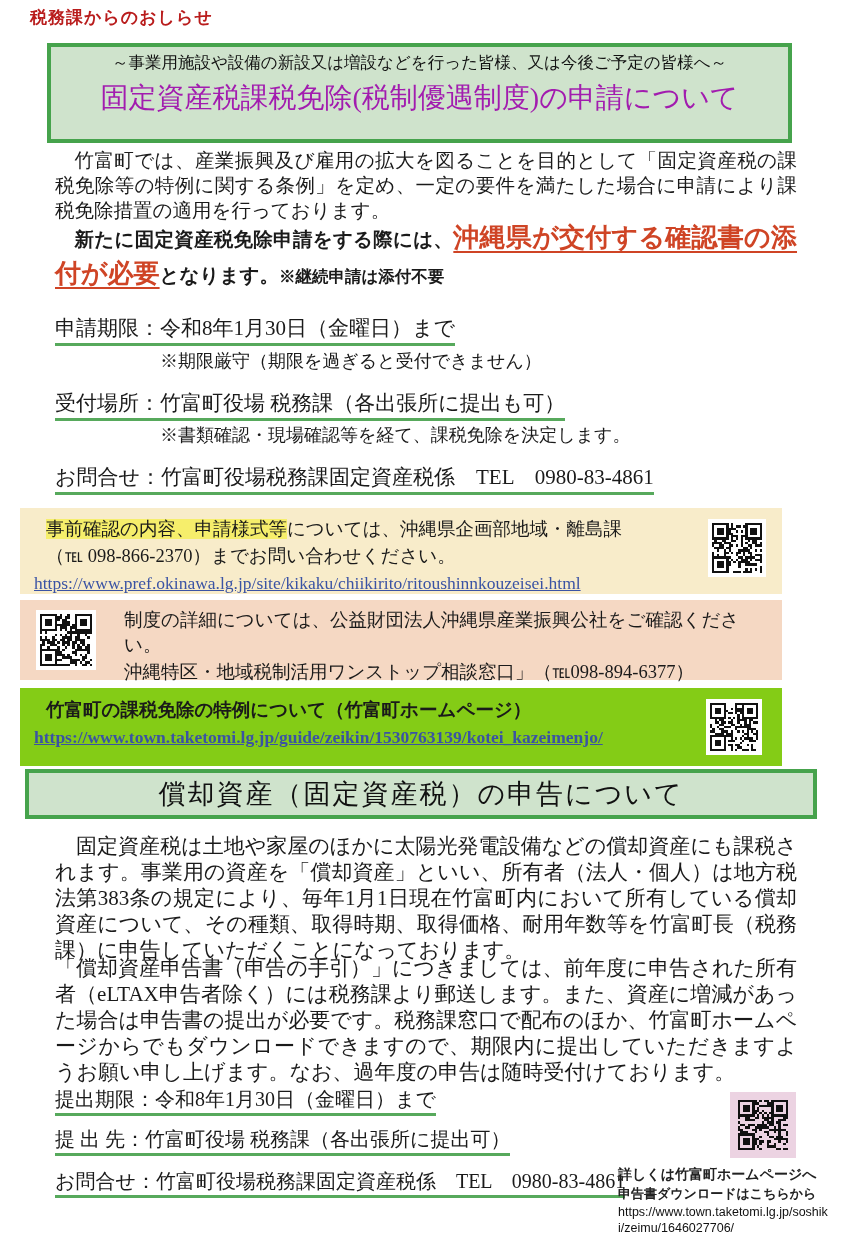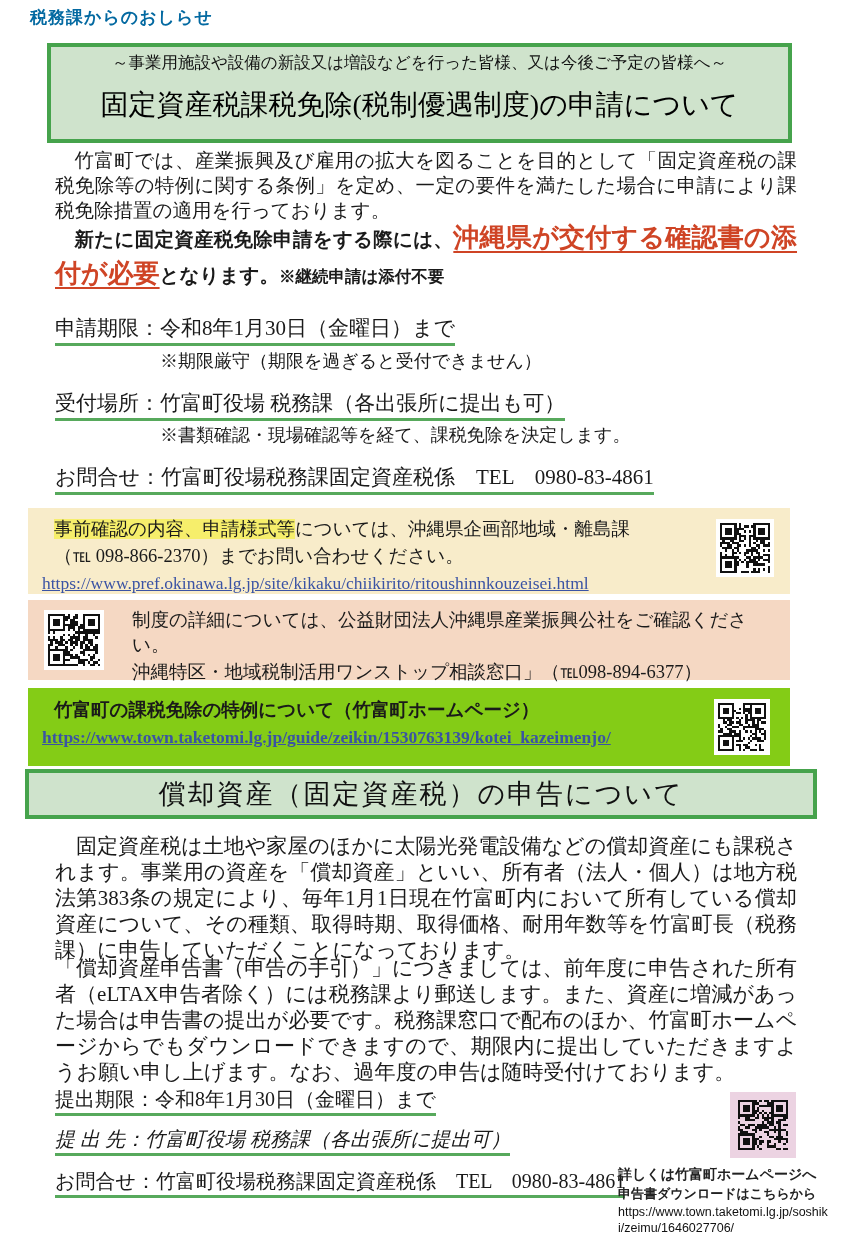--- a/index.html
+++ b/index.html
@@ -4,49 +4,49 @@
 <style>
   html,body{margin:0;padding:0;background:#ffffff;}
   .page{
     position:relative; width:842px; height:1237px; background:#ffffff;
     font-family:"Liberation Serif","DejaVu Serif",serif; color:#1a1a1a;
     overflow:hidden;
   }
   .notice-label{
     position:absolute; left:30px; top:6px;
     font-family:"Liberation Sans","DejaVu Sans",sans-serif;
-    font-size:17px; font-weight:bold; color:#0369a1; letter-spacing:1px;
+    font-size:17px; font-weight:bold; color:#b91c1c; letter-spacing:1px;
   }
   .header-box{
     position:absolute; box-sizing:border-box;
     border:4px solid #46a34c; background:#cfe3cc; text-align:center;
   }
   .header1{left:47px; top:43px; width:745px; height:100px; padding-top:5px;}
   .h1-sub{font-size:16.5px; line-height:1.32; color:#111;}
-  .h1-title{font-size:28px; line-height:1.25; margin-top:13px; color:#000000;}
+  .h1-title{font-size:28px; line-height:1.25; margin-top:6px; color:#a21caf;}
   .header2{left:25px; top:769px; width:792px; height:50px;}
   .h2-title{font-size:27px; line-height:42px; letter-spacing:2px; color:#111;}
 
   .para{position:absolute; left:55px; width:742px; margin:0; font-size:19.5px; line-height:1.27; text-align:justify;}
   .p1{top:149px; text-indent:1em;}
   .p2{top:220px; line-height:1.4; text-indent:1em;font-weight:bold;}
   .red-em{
     color:#cf4425; font-size:26px; text-decoration:underline;
     text-underline-offset:5px; text-decoration-thickness:2px;
   }
   .small-note{font-size:16.5px;}
 
   .uline{position:absolute; left:55px; font-size:21px; white-space:nowrap;}
   .gul{border-bottom:3px solid #57a95c; padding-bottom:3px;}
   .note{position:absolute; left:160px; font-size:18px; white-space:nowrap;}
   .ld{top:314px;} .n1{top:349px;}
   .lp{top:389px;} .n2{top:423px;}
   .lc{top:463px;}
 
-  .info-box{position:absolute; left:28px; width:762px; box-sizing:border-box; font-size:18.5px; line-height:1.35;}
+  .info-box{position:absolute; left:20px; width:762px; box-sizing:border-box; font-size:18.5px; line-height:1.35;}
   .box1{top:508px; height:86px; background:#f8ecca; padding:9px 14px 6px 14px;}
   .box2{top:600px; height:80px; background:#f5d8c3; padding:8px 14px 6px 104px;}
   .box3{top:688px; height:78px; background:#84cc16; padding:10px 14px 6px 14px;font-weight:bold;}
   .ib-line{margin:0 0 2px 12px;}
   .ib-line-noml{margin:0 0 2px 0;}
   .hl{background:#f6ee6b;}
   .doc-link{color:#3a53a4; text-decoration:underline; font-size:17.5px; cursor:pointer;}
   .box2 .doc-link{margin-left:6px;}
 
   .qr{display:block; background:#ffffff; padding:4px;}
@@ -54,21 +54,21 @@
   .qr1{position:absolute; right:16px; top:11px;}
   .qr2{position:absolute; left:16px; top:10px;}
   .qr3{position:absolute; right:20px; top:11px;}
   .qr-pink{position:absolute; left:730px; top:1092px; background:#ecd3e2; padding:8px;}
 
   .s2para{position:absolute; left:55px; width:742px; margin:0; font-size:21px; line-height:1.24; text-align:justify;}
   .s2a{top:833px; text-indent:1em;}
   .s2b{top:955px;}
 
   .b1{top:1086px; font-size:20px;}
-  .b2{top:1126px; font-size:20px;font-style:italic;}
+  .b2{top:1126px; font-size:20px;}
   .b3{top:1168px; font-size:20px;}
 
   .qr-caption{position:absolute; left:618px; width:215px; font-weight:bold; color:#222;}
   .cap1{top:1166px; font-size:14px;}
   .cap2{top:1185px; font-size:13px;}
   .footer-url{
     position:absolute; left:618px; top:1204px; width:215px;
     font-family:"Liberation Sans","DejaVu Sans",sans-serif;
     font-size:12.5px; line-height:1.3; color:#111; word-break:break-all; cursor:pointer;
   }

